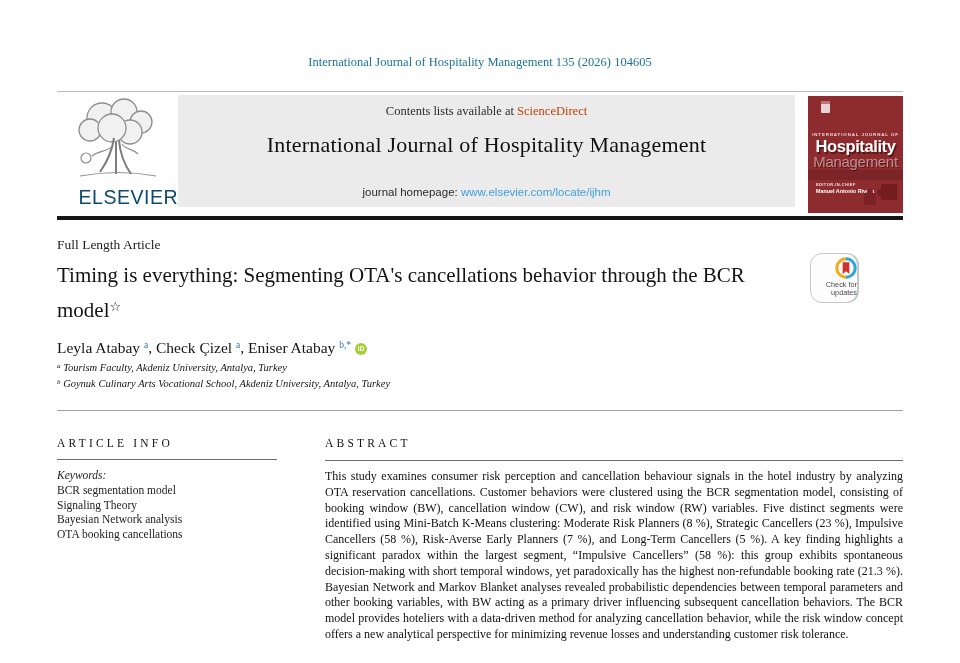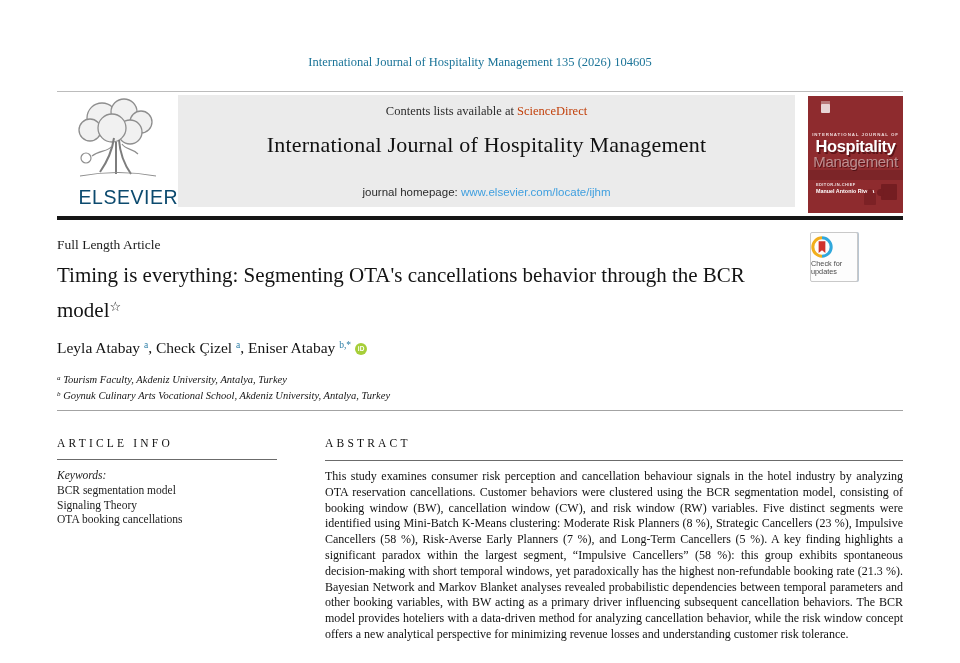--- a/index.html
+++ b/index.html
@@ -50,32 +50,32 @@
   .puzzle1{position:absolute;right:6px;top:88px;width:16px;height:16px;background:#741d21;border-radius:1px}
   .puzzle1:before{content:"";position:absolute;left:-4px;top:5px;width:7px;height:7px;border-radius:50%;background:#741d21}
   .puzzle2{position:absolute;right:27px;top:97px;width:12px;height:12px;background:#7c2125;border-radius:1px}
   .puzzle2:before{content:"";position:absolute;top:-4px;left:3px;width:6px;height:6px;border-radius:50%;background:#7c2125}
 
   
   .type-label{left:57px;top:237px;font-size:13.5px}
   .title{left:57px;top:260px;width:756px;font-size:21px;line-height:31px;color:#141414}
   .title sup{font-size:13px;vertical-align:6px}
 
-  .badge{left:810px;top:232px;width:46px;height:48px;background:#fdfdfd;border:1px solid #c9c9c9;
-         border-radius:2px;text-align:left;cursor:pointer;box-shadow:1px 0 0 #b9c6d2}
+  .badge{left:810px;top:253px;width:46px;height:48px;background:#fdfdfd;border:1px solid #c9c9c9;
+         border-radius:12px;text-align:right;cursor:pointer;box-shadow:1px 0 0 #b9c6d2}
   .badge-label{position:absolute;top:27px;left:0;width:100%;font-family:"Liberation Sans",sans-serif;
                font-size:7.3px;line-height:8px;color:#4a4a4a}
 
   .authors{left:57px;top:339px;font-size:15.5px;color:#141414}
   .authors sup{font-size:9.5px;color:#2b7da6;vertical-align:5px}
   .orcid{display:inline-block;width:12px;height:12px;border-radius:50%;background:#A6CE39;color:#fff;
          font-family:"Liberation Sans",sans-serif;font-size:6.5px;font-weight:bold;text-align:center;
          line-height:12px;vertical-align:2px;margin-left:4px;cursor:pointer}
 
-  .affils{left:57px;top:371px;font-size:10.5px;font-style:italic;line-height:15px;color:#141414}
+  .affils{left:57px;top:359px;font-size:10.5px;font-style:italic;line-height:15px;color:#141414}
   .affils sup{font-size:7px;vertical-align:3px}
 
   
   .info-heading{left:57px;top:437px;font-size:11.5px;letter-spacing:3.2px;color:#111}
   .abs-heading{left:325px;top:437px;font-size:11.5px;letter-spacing:3.2px;color:#111}
   .keywords-label{left:57px;top:469px;font-size:11.5px;font-style:italic}
   .keywords{left:57px;top:483px;font-size:11.5px;line-height:14.6px;width:230px}
   .abstract{left:325px;top:469px;width:578px;font-size:12px;line-height:15.8px;
             text-align:justify;color:#111}
 </style>
@@ -166,18 +166,19 @@
 </div>
 
 <div class="abs rule-mid"></div>
 
 <div class="abs info-heading">ARTICLE INFO</div>
 <div class="abs rule-info"></div>
 <div class="abs keywords-label">Keywords:</div>
 <div class="abs keywords">
   <div>BCR segmentation model</div>
   <div>Signaling Theory</div>
+  <div>Bayesian Network analysis</div>
   <div>OTA booking cancellations</div>
 </div>
 
 <div class="abs abs-heading">ABSTRACT</div>
 <div class="abs rule-abs"></div>
 <div class="abs abstract">This study examines consumer risk perception and cancellation behaviour signals in the hotel industry by analyzing OTA reservation cancellations. Customer behaviors were clustered using the BCR segmentation model, consisting of booking window (BW), cancellation window (CW), and risk window (RW) variables. Five distinct segments were identified using Mini-Batch K-Means clustering: Moderate Risk Planners (8 %), Strategic Cancellers (23 %), Impulsive Cancellers (58 %), Risk-Averse Early Planners (7 %), and Long-Term Cancellers (5 %). A key finding highlights a significant paradox within the largest segment, “Impulsive Cancellers” (58 %): this group exhibits spontaneous decision-making with short temporal windows, yet paradoxically has the highest non-refundable booking rate (21.3 %). Bayesian Network and Markov Blanket analyses revealed probabilistic dependencies between temporal parameters and other booking variables, with BW acting as a primary driver influencing subsequent cancellation behaviors. The BCR model provides hoteliers with a data-driven method for analyzing cancellation behavior, while the risk window concept offers a new analytical perspective for minimizing revenue losses and understanding customer risk tolerance.</div>
 
 </body></html>

